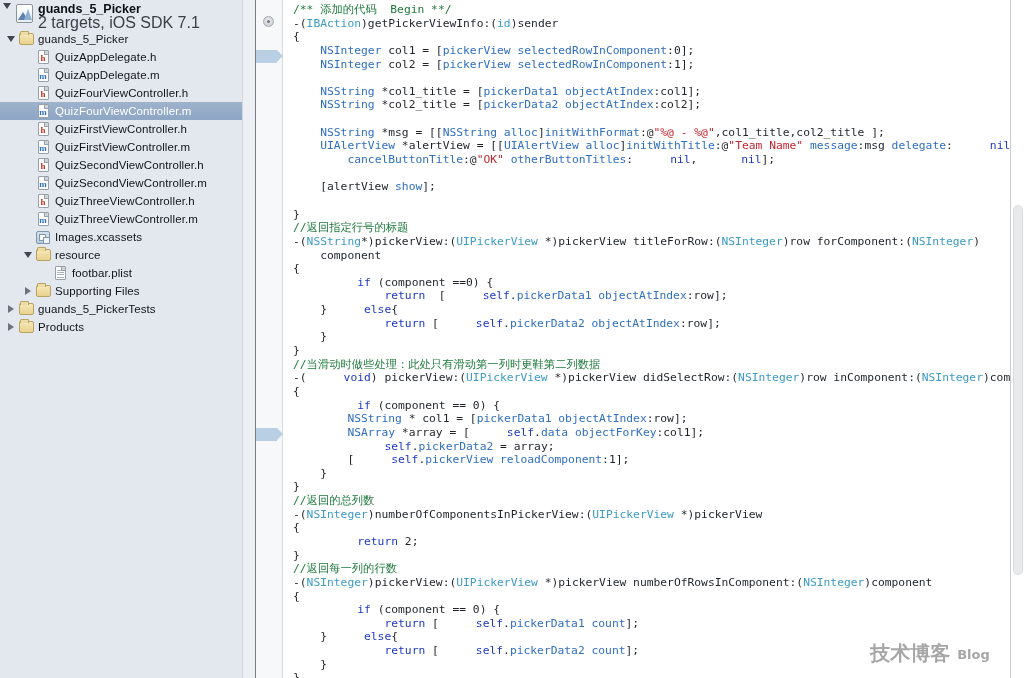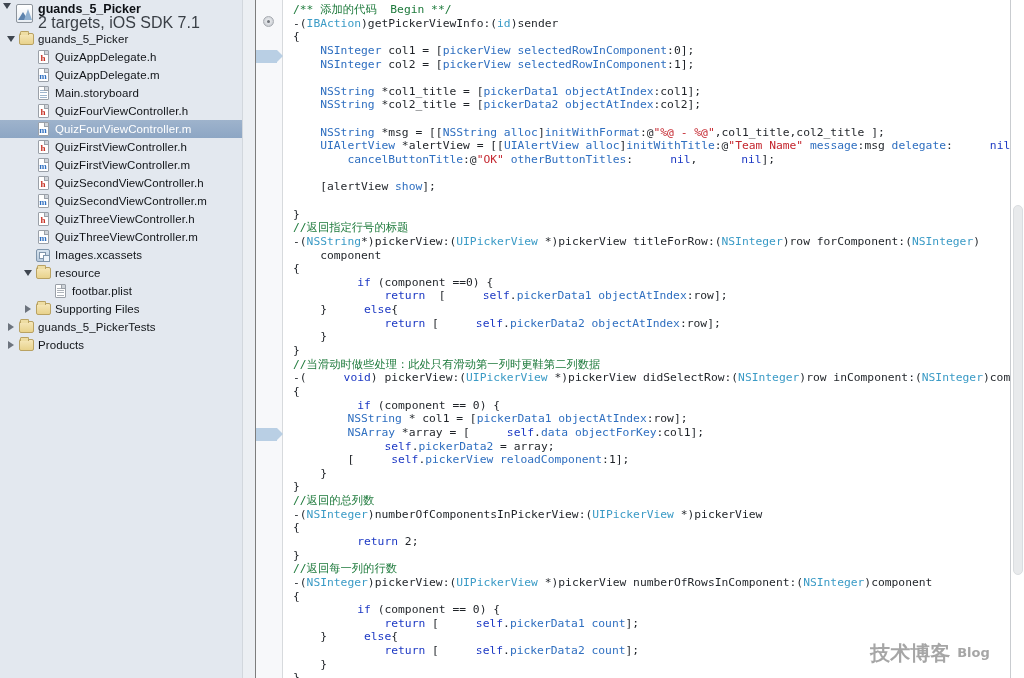--- a/index.html
+++ b/index.html
@@ -289,21 +289,21 @@
     font-weight: bold;
     font-size: 27px;
     letter-spacing: -1px;
     color: #9a9a9a;
     text-shadow: 1px 1px 0 #ffffff, 2px 2px 1px #cfcfcf;
     line-height: 28px;
     border-bottom: 2px solid #9a9a9a;
     padding-bottom: 1px;
   }
   #wm-bottom {
-    display: flex; align-items: center; justify-content: center;
+    display: flex; align-items: flex-end; justify-content: center;
     gap: 7px;
     margin-top: 2px;
   }
   #wm-cn {
     font-family: "DejaVu Sans", sans-serif;
     font-weight: bold;
     font-size: 20px;
     color: #9a9a9a;
     text-shadow: 1px 1px 0 #ffffff;
     line-height: 22px;
@@ -365,28 +365,20 @@
             <span class="page m">
               <span class="ltr">m</span>
             </span>
           </span>
           <span class="nav-label">QuizAppDelegate.m</span>
         </div>
         <div class="nav-row">
           <span style="display:inline-block;width:21px;flex:0 0 21px;"></span>
           <span class="disc"></span>
           <span class="nav-icon">
-            <span class="page doc"></span>
-          </span>
-          <span class="nav-label">Main.storyboard</span>
-        </div>
-        <div class="nav-row">
-          <span style="display:inline-block;width:21px;flex:0 0 21px;"></span>
-          <span class="disc"></span>
-          <span class="nav-icon">
             <span class="page h">
               <span class="ltr">h</span>
             </span>
           </span>
           <span class="nav-label">QuizFourViewController.h</span>
         </div>
         <div class="nav-row selected">
           <span style="display:inline-block;width:21px;flex:0 0 21px;"></span>
           <span class="disc"></span>
           <span class="nav-icon">

